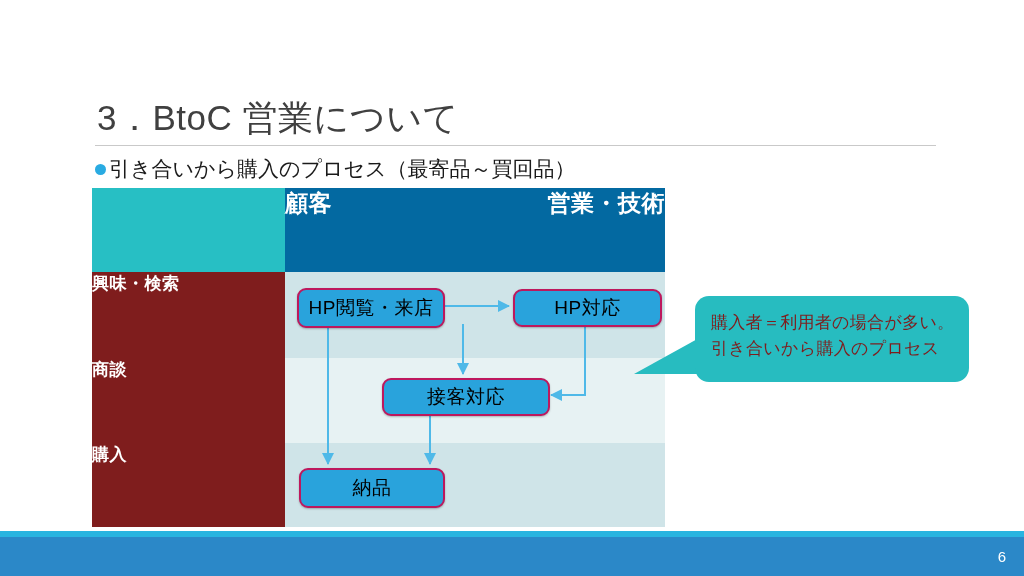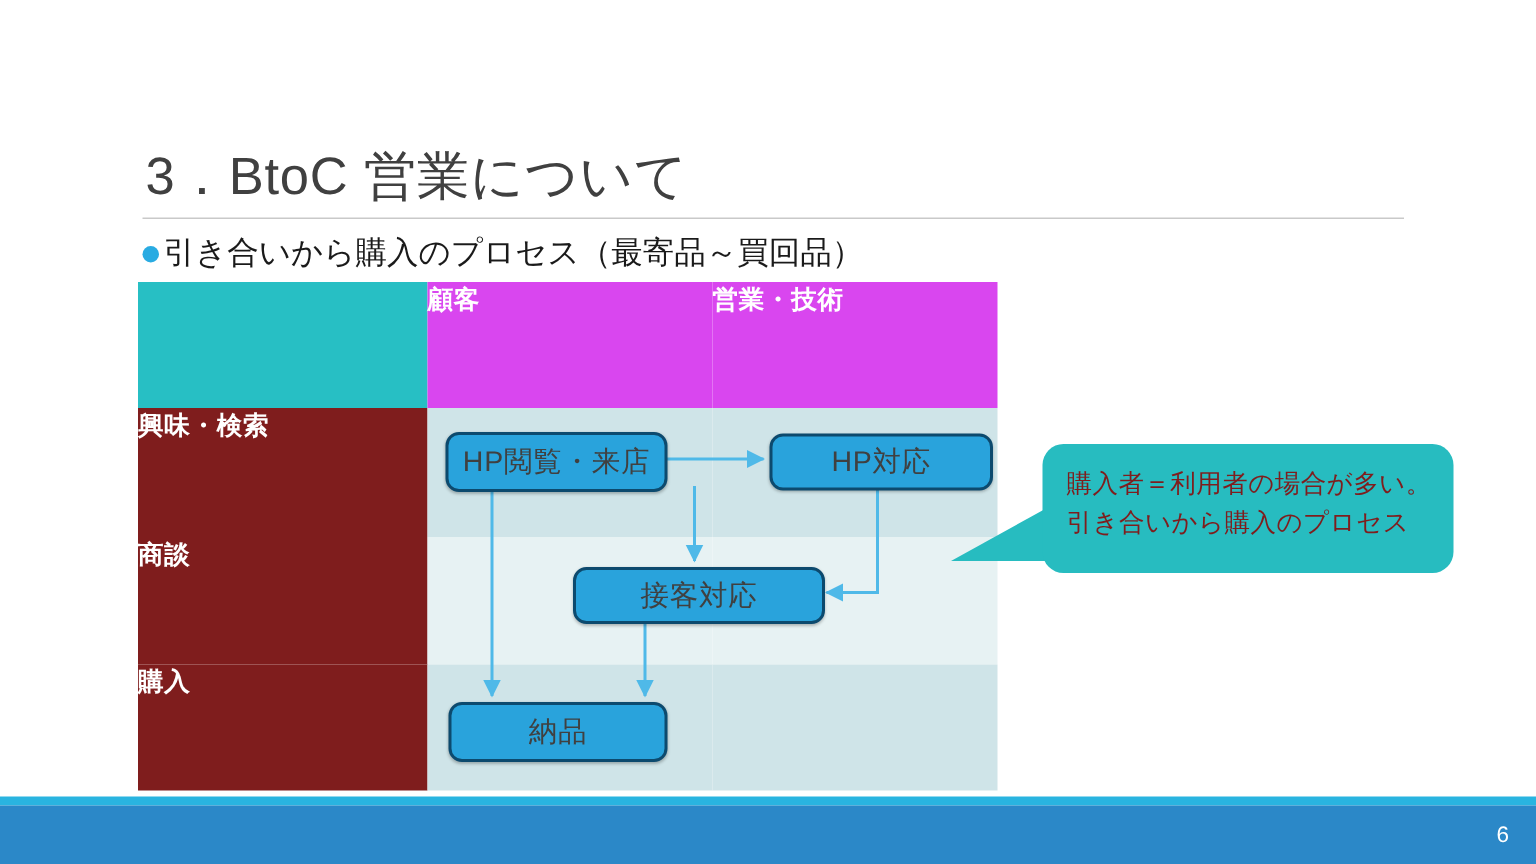--- a/index.html
+++ b/index.html
@@ -34,43 +34,43 @@
 
   
   .table{
     position:absolute;left:92px;top:188px;width:573px;height:339px;
     border-collapse:collapse;
   }
   .tbl{width:100%;height:100%;border-collapse:collapse;table-layout:fixed;}
   .tbl td{vertical-align:top;padding:0;border:none;}
   .col-label{width:193px;}
   .col-a{width:190px;}
-  .col-b{width:190px;}
+  .col-b{width:190px;text-align:right;}
 
   .hdr-blank{background:#27bfc4;height:84px;}
-  .hdr-cell{background:#d946ef;color:#ffffff;font-size:17px;font-weight:bold;
+  .hdr-cell{background:#0369a1;color:#ffffff;font-size:23px;font-weight:bold;
             padding:8px 0 0 10px;letter-spacing:.5px;}
   .row-label{background:#7f1d1d;color:#ffffff;font-size:17px;font-weight:bold;
              padding:9px 0 0 10px;letter-spacing:.5px;}
   .cell-a1,.cell-b1{background:#cfe4e8;}
   .cell-a2,.cell-b2{background:#e7f2f3;}
   .cell-a3,.cell-b3{background:#cfe4e8;}
   .r1{height:86px;}
   .r2{height:85px;}
   .r3{height:84px;}
   
   .sep{border-left:1px solid rgba(255,255,255,.75);}
   .hsep{border-top:1px solid rgba(255,255,255,.8);}
 
   
   .flow{position:absolute;left:0;top:0;width:1024px;height:576px;pointer-events:none;}
 
   .node{
-    position:absolute;background:#29a3dc;border:2px solid #0c4a6e;border-radius:9px;
-    color:#404040;font-size:19px;display:flex;align-items:center;justify-content:center;
+    position:absolute;background:#29a3dc;border:2px solid #be185d;border-radius:9px;
+    color:#000000;font-size:19px;display:flex;align-items:center;justify-content:center;
     box-shadow:0 1px 2px rgba(0,0,0,.25);letter-spacing:.5px;
   }
   #node-hp-view{left:297px;top:288px;width:144px;height:36px;}
   #node-hp-resp{left:513px;top:289px;width:145px;height:34px;}
   #node-reception{left:382px;top:378px;width:164px;height:34px;}
   #node-delivery{left:299px;top:468px;width:142px;height:36px;}
 
   
   .callout{
     position:absolute;left:695px;top:296px;width:274px;height:86px;

